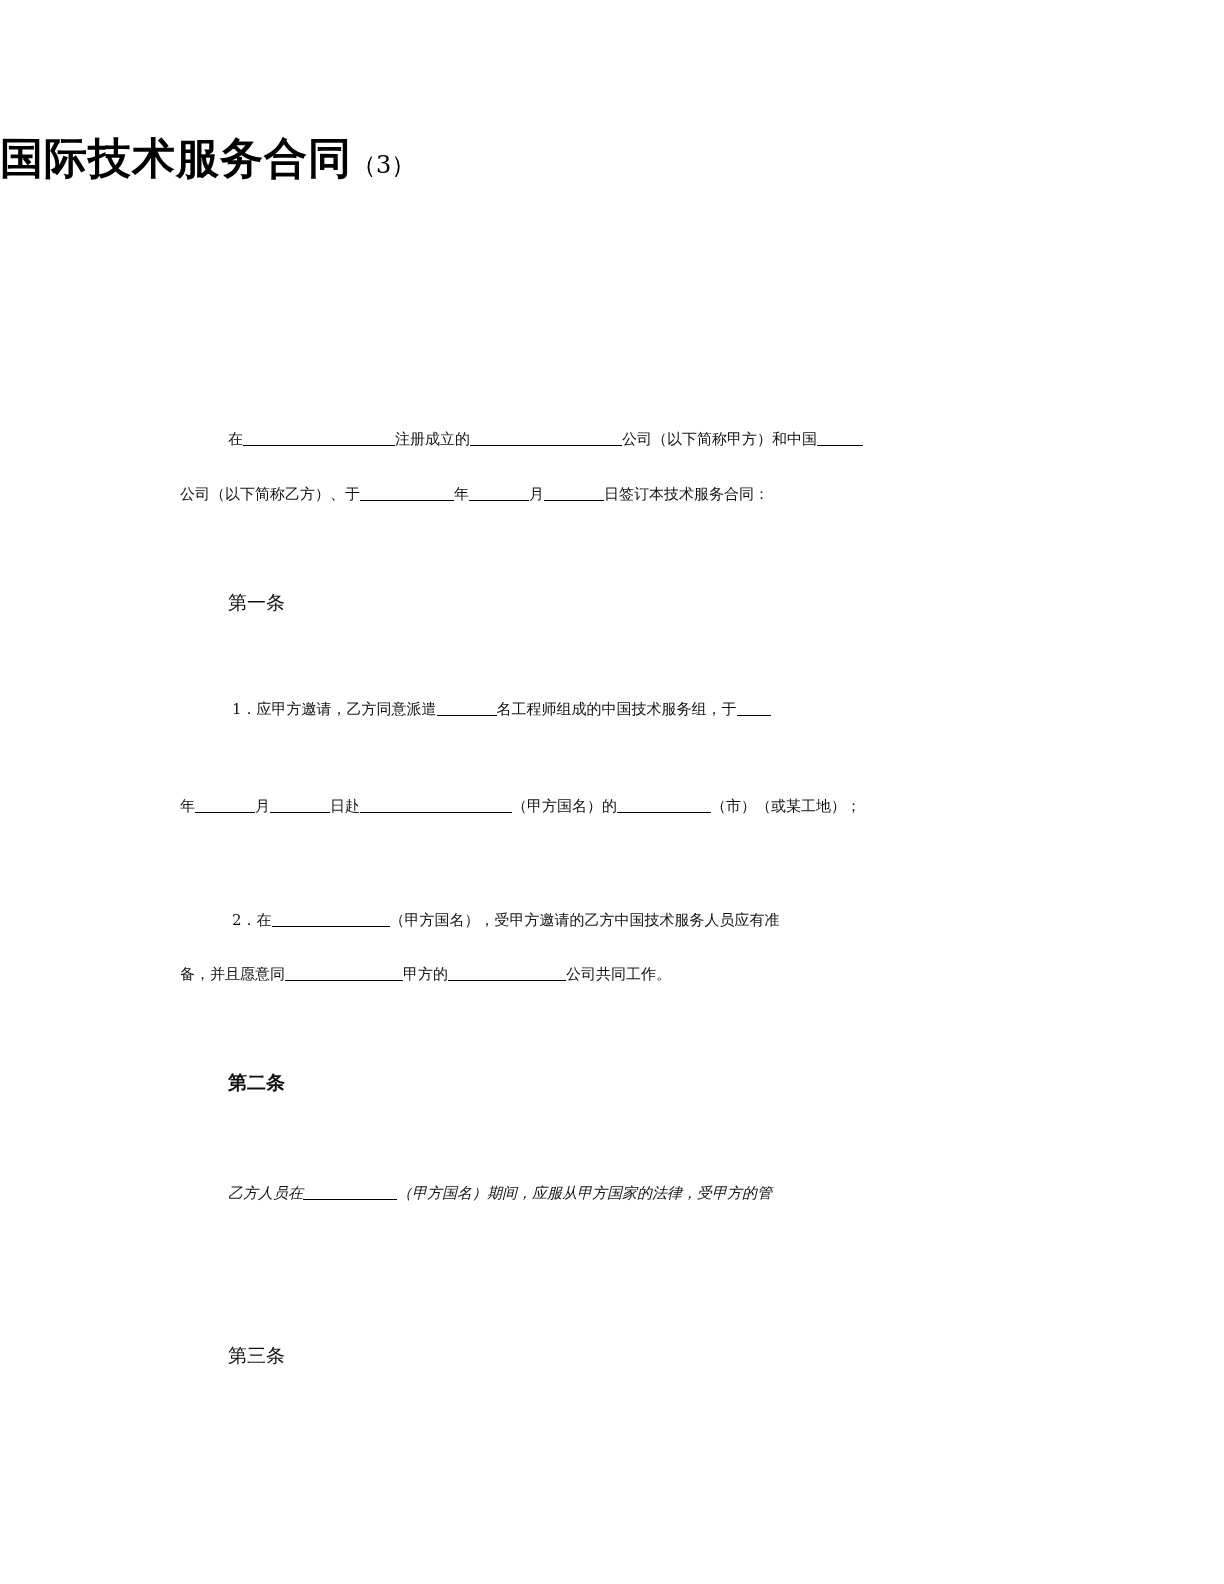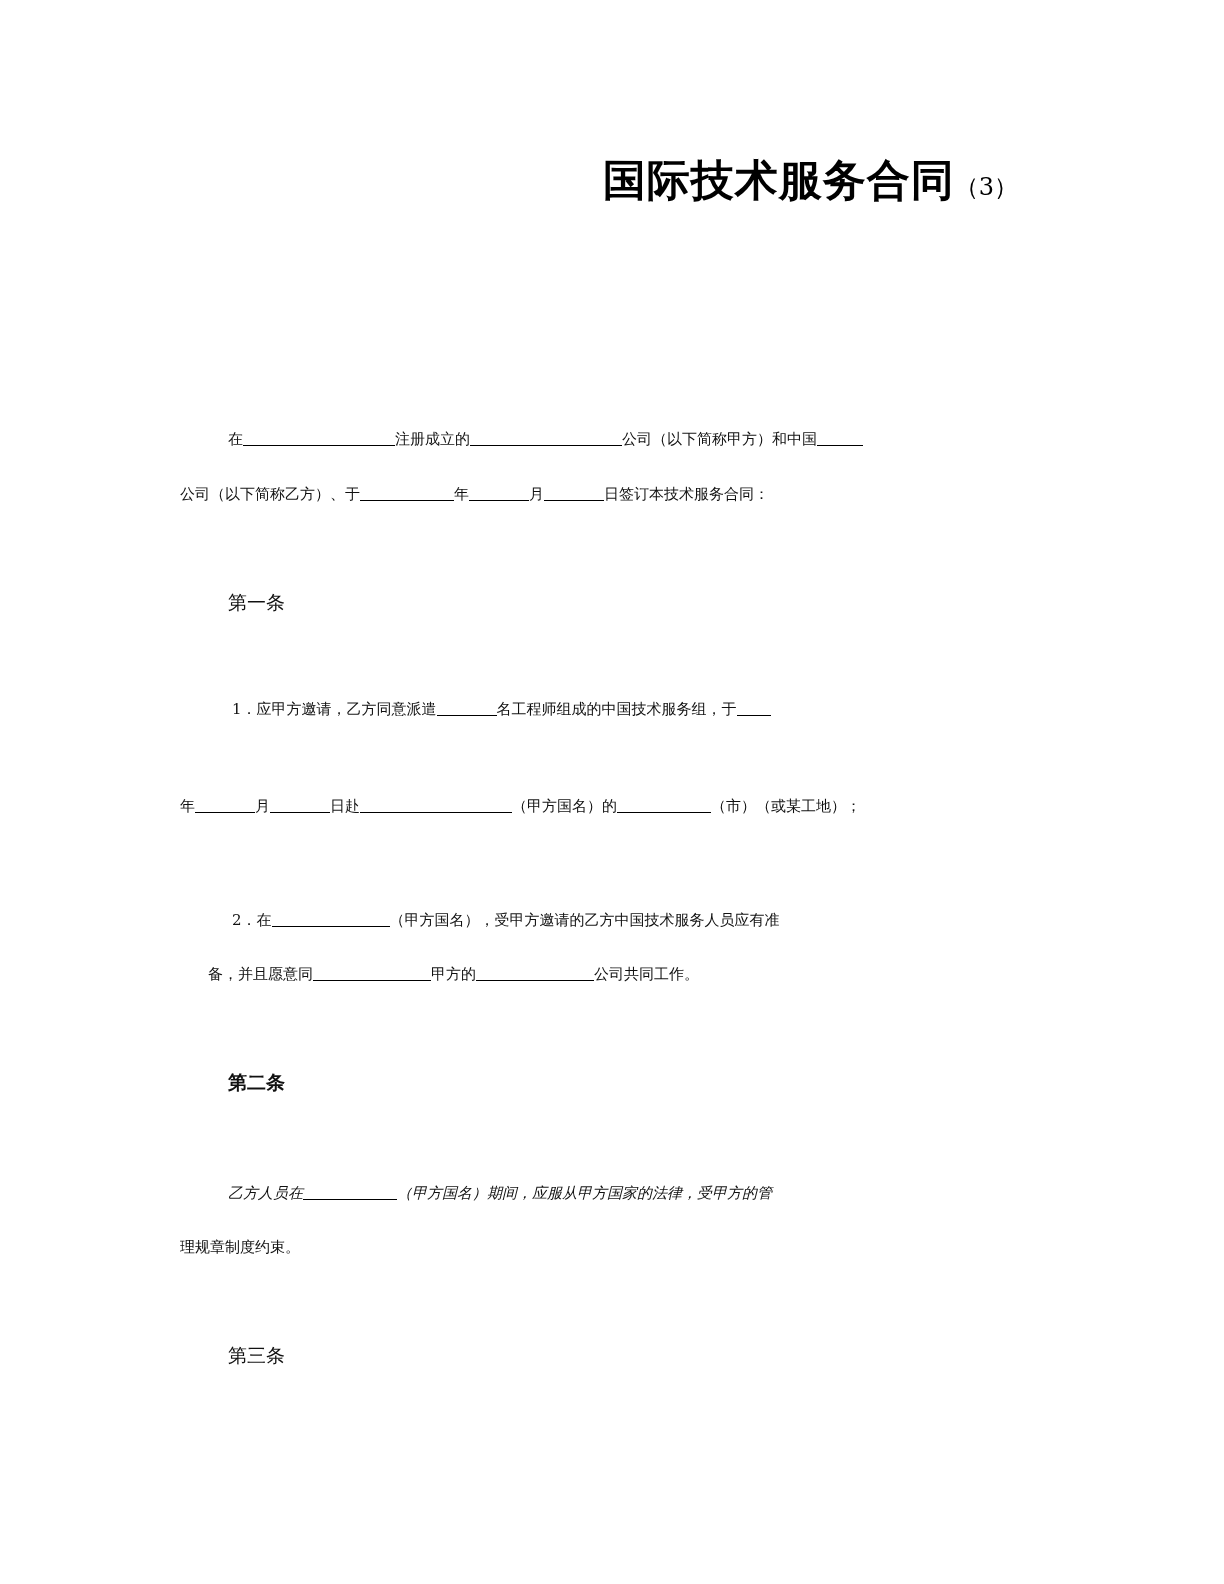--- a/index.html
+++ b/index.html
@@ -17,24 +17,24 @@
     }
     .page {
       position: absolute;
       left: 0; top: 0;
       width: 1224px;
       height: 1584px;
       background: #ffffff;
     }
     .title {
       position: absolute;
-      top: 152px;
+      top: 130px;
       left: 0;
       width: 1018px;
-      text-align: right;
+      text-align: left;
       white-space: nowrap;
     }
     .title-main {
       font-family: "DejaVu Sans", "Liberation Sans", sans-serif;
       font-weight: bold;
       font-size: 43px;
       letter-spacing: 1px;
       color: #000;
     }
     .title-sub {
@@ -89,28 +89,25 @@
   <div class="line indent-num" style="top:693px;">
     <span>1．应甲方邀请，乙方同意派遣</span><span class="blank" style="width:60px;"></span><span>名工程师组成的中国技术服务组，于</span><span class="blank" style="width:34px;"></span>
   </div>
   <div class="line" style="top:790px;">
     <span>年</span><span class="blank" style="width:60px;"></span><span>月</span><span class="blank" style="width:60px;"></span><span>日赴</span><span class="blank" style="width:152px;"></span><span>（甲方国名）的</span><span class="blank" style="width:94px;"></span><span>（市）（或某工地）；</span>
   </div>
 
   <div class="line indent-num" style="top:904px;">
     <span>2．在</span><span class="blank" style="width:118px;"></span><span>（甲方国名），受甲方邀请的乙方中国技术服务人员应有准</span>
   </div>
-  <div class="line" style="top:958px;margin-left:28px;">
+  <div class="line" style="top:958px;">
     <span>备，并且愿意同</span><span class="blank" style="width:118px;"></span><span>甲方的</span><span class="blank" style="width:118px;"></span><span>公司共同工作。</span>
   </div>
 
   <div class="heading" style="top:1067px;font-weight:bold;">第二条</div>
 
   <div class="line indent" style="top:1177px;font-style:italic;">
     <span>乙方人员在</span><span class="blank" style="width:94px;"></span><span>（甲方国名）期间，应服从甲方国家的法律，受甲方的管</span>
   </div>
-  <div class="line" style="top:1232px;">
-    <span>理规章制度约束。</span>
-  </div>
 
   <div class="heading" style="top:1340px;">第三条</div>
 
 </div>
 
 </body></html>

